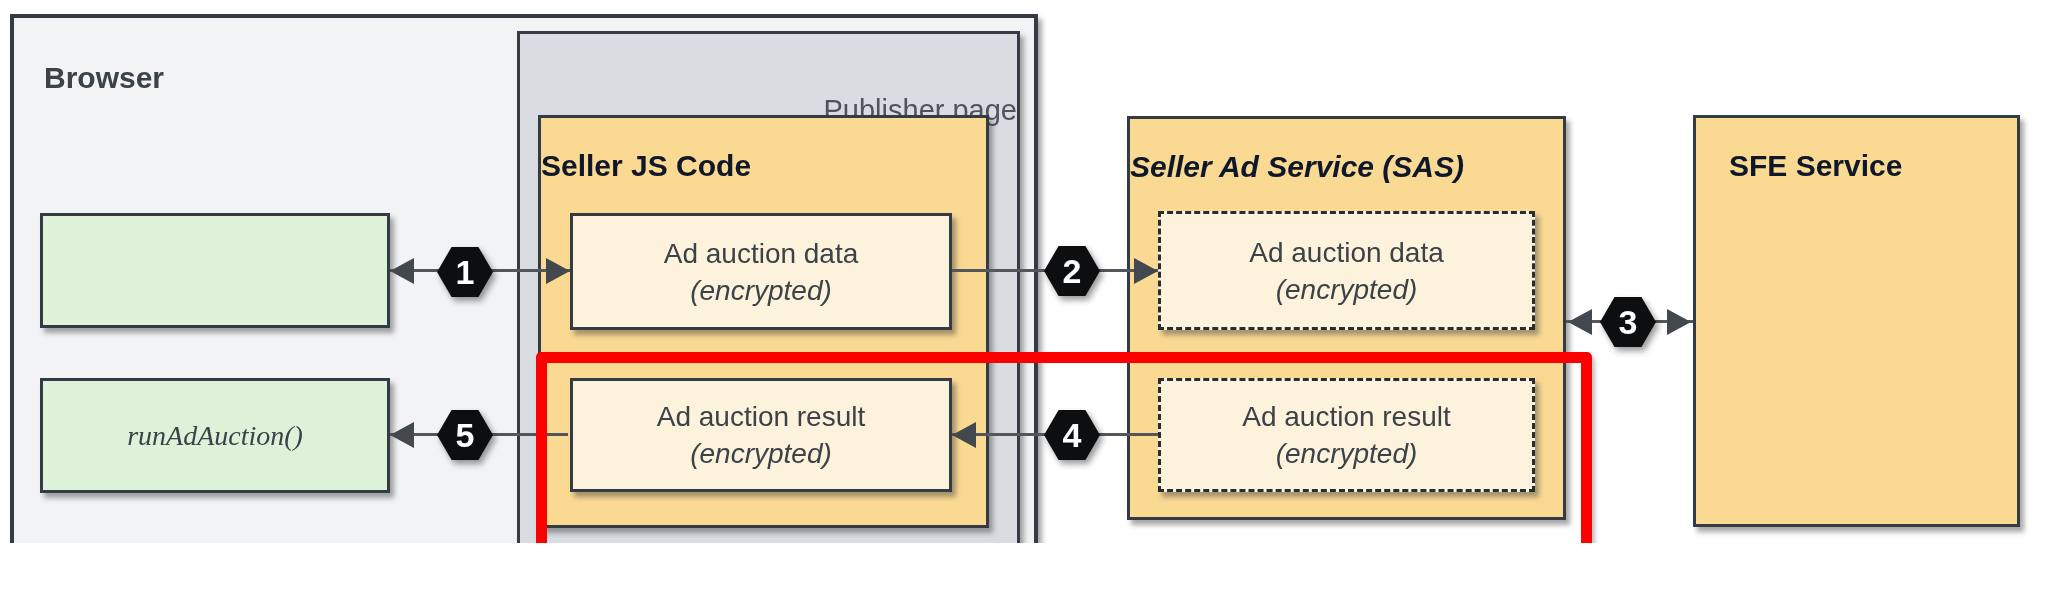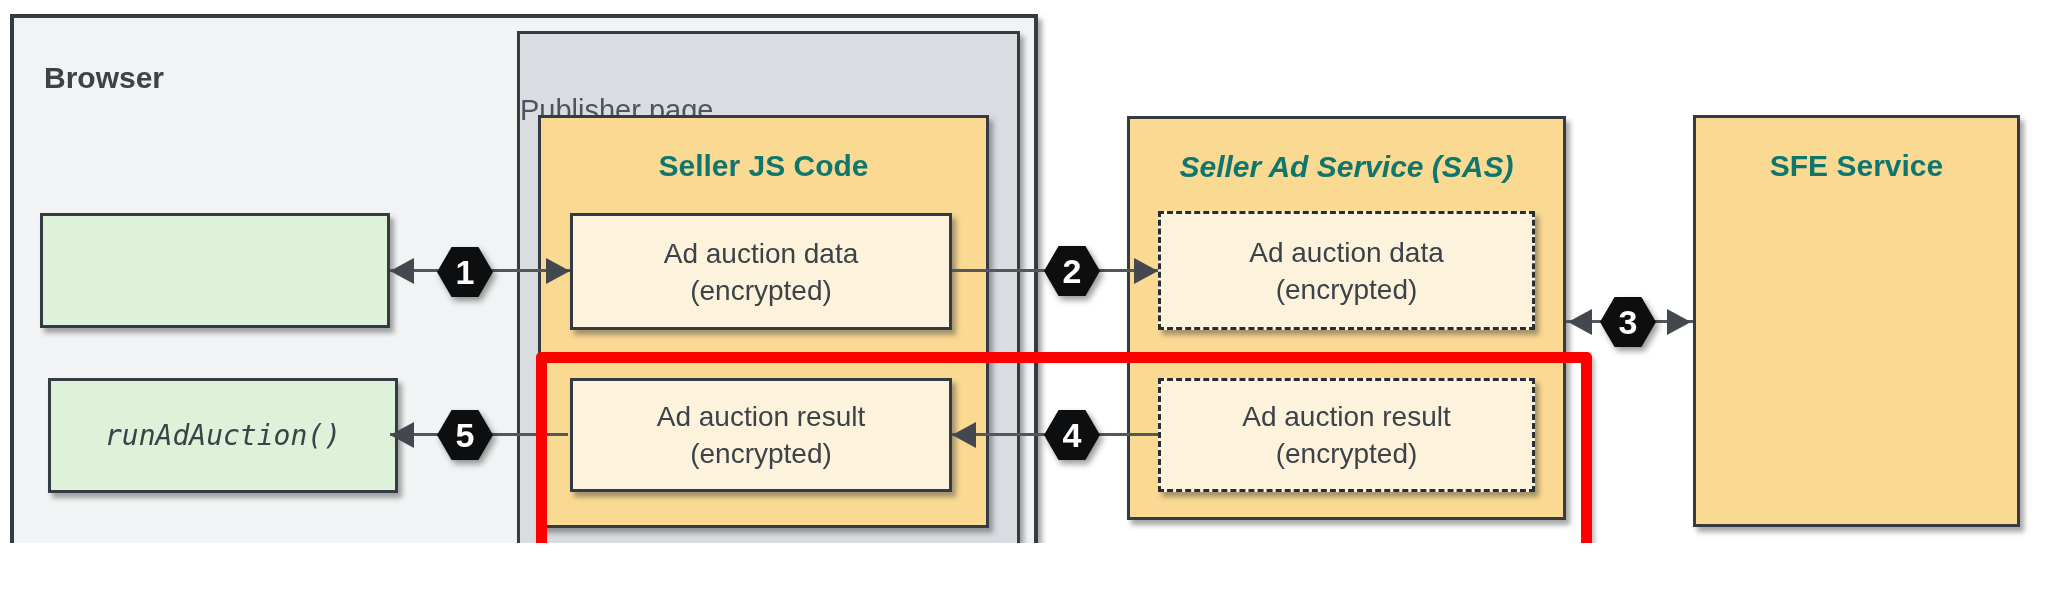--- a/index.html
+++ b/index.html
@@ -10,32 +10,32 @@
   .shadowed{box-shadow:4px 5px 5px rgba(60,60,60,0.45);}
 
   
   .browser{left:10px;top:14px;width:1028px;height:558px;background:#f1f3f4;border:4px solid #343b43;}
   .publisher{left:517px;top:31px;width:503px;height:528px;background:#d9dde2;border:3px solid #343b43;}
   .seller-js{left:538px;top:115px;width:451px;height:413px;background:#fad992;border:3px solid #343b43;}
   .sas{left:1127px;top:116px;width:439px;height:404px;background:#fad992;border:3px solid #343b43;}
   .sfe{left:1693px;top:115px;width:327px;height:412px;background:#fad992;border:3px solid #343b43;}
 
   
-  .container-title{position:absolute;left:0;right:0;text-align:center;color:#0f766e;font-weight:bold;font-size:30px;}
+  .container-title{position:absolute;left:0;right:0;color:#0f172a;font-weight:bold;font-size:30px;}
   .browser-label{position:absolute;left:30px;top:43px;color:#3b4248;font-weight:bold;font-size:30px;}
-  .publisher-label{position:absolute;left:0;right:0;top:60px;text-align:left;color:#4d545c;font-size:29px;}
+  .publisher-label{position:absolute;left:0;right:0;top:60px;text-align:right;color:#4d545c;font-size:29px;}
 
   
   .node{display:flex;flex-direction:column;align-items:center;justify-content:center;
         text-align:center;color:#3b4248;font-size:28px;line-height:37px;}
   .cream-solid{background:#fdf3dc;border:3px solid #343b43;}
   .cream-dashed{background:#fdf3dc;border:3px dashed #272d33;}
   .green-node{background:#def2da;border:3px solid #343b43;
               font-family:"DejaVu Sans Mono", monospace;font-style:italic;font-size:28px;line-height:38px;}
-  .enc{}
+  .enc{font-style:italic;}
 
   
   .hex{position:absolute;width:56px;height:50px;z-index:20;
        filter:drop-shadow(3px 4px 3px rgba(0,0,0,0.4));}
   .hex-inner{width:100%;height:100%;background:#0d0e10;
        clip-path:polygon(0% 50%,26% 0%,74% 0%,100% 50%,74% 100%,26% 100%);
        display:flex;align-items:center;justify-content:center;
        color:#ffffff;font-size:34px;font-weight:bold;}
 
   
@@ -69,38 +69,38 @@
     <span>Ad auction data</span>
     <span class="enc">(encrypted)</span>
   </div>
   <div class="box node cream-solid shadowed" style="left:570px;top:378px;width:382px;height:114px;">
     <span>Ad auction result</span>
     <span class="enc">(encrypted)</span>
   </div>
 
   <div class="box node green-node shadowed" style="left:40px;top:213px;width:350px;height:115px;">
   </div>
-  <div class="box node green-node shadowed" style="left:48px;top:378px;width:350px;height:115px;">
+  <div class="box node green-node shadowed" style="left:40px;top:378px;width:350px;height:115px;font-family:Liberation Serif, serif;">
     <span>runAdAuction()</span>
   </div>
 
   <div class="box sas shadowed">
     <div class="container-title" style="top:31px;font-style:italic;">Seller Ad Service (SAS)</div>
   </div>
   <div class="box node cream-dashed shadowed" style="left:1158px;top:211px;width:377px;height:119px;">
     <span>Ad auction data</span>
     <span class="enc">(encrypted)</span>
   </div>
   <div class="box node cream-dashed shadowed" style="left:1158px;top:378px;width:377px;height:114px;">
     <span>Ad auction result</span>
     <span class="enc">(encrypted)</span>
   </div>
 
   <div class="box sfe shadowed">
-    <div class="container-title" style="top:31px;">SFE Service</div>
+    <div class="container-title" style="top:31px;padding-left:33px;">SFE Service</div>
   </div>
 
   <div class="cline" style="left:390px;top:269px;width:180px;"></div>
   <div class="cline" style="left:952px;top:269px;width:206px;"></div>
   <div class="cline" style="left:1566px;top:320px;width:127px;"></div>
   <div class="cline" style="left:952px;top:433px;width:206px;"></div>
   <div class="cline" style="left:390px;top:433px;width:178px;"></div>
 
   <div class="ahead left" style="left:390px;top:258px;"></div>
   <div class="ahead right" style="left:546px;top:258px;"></div>

